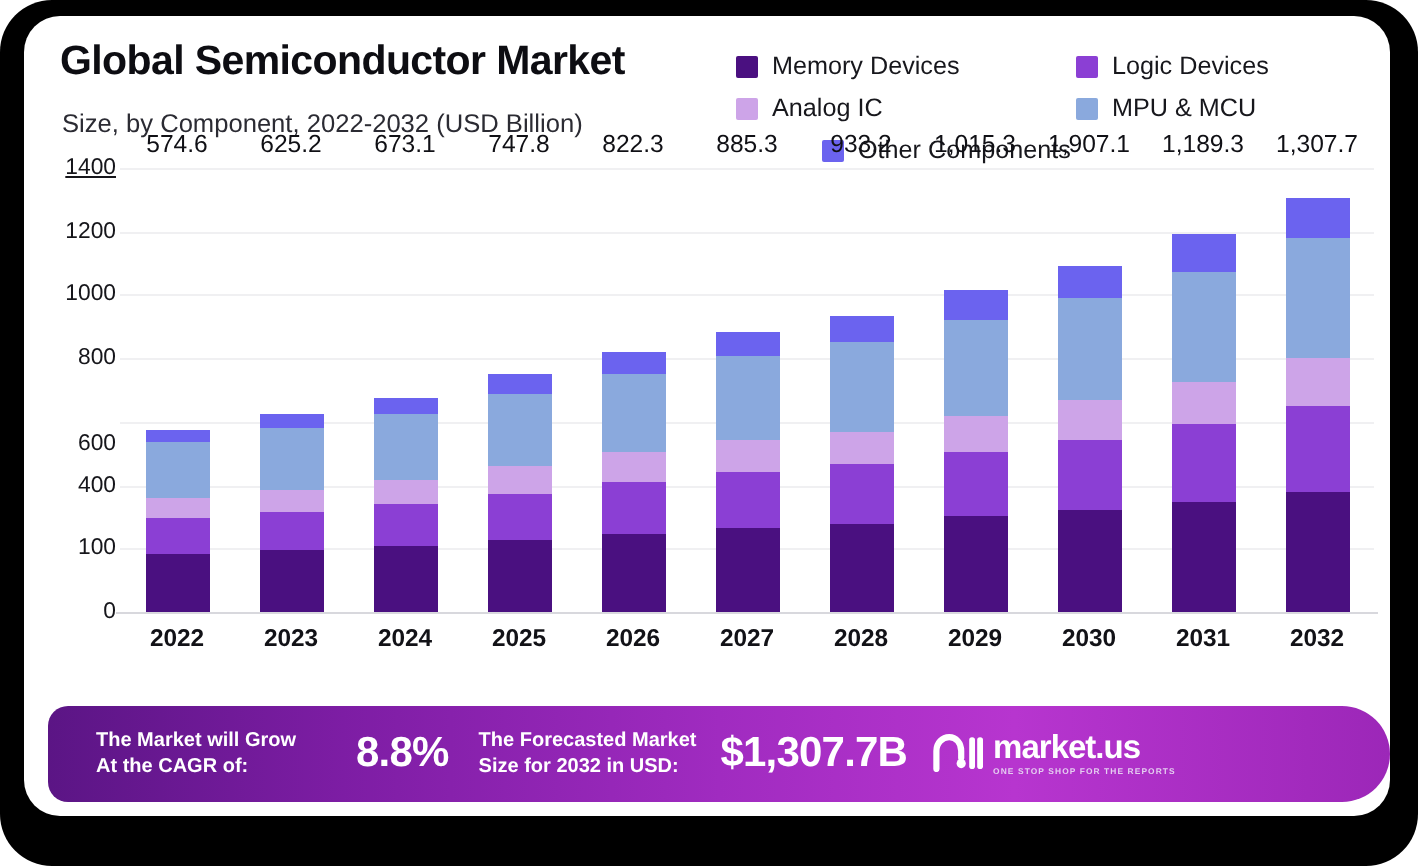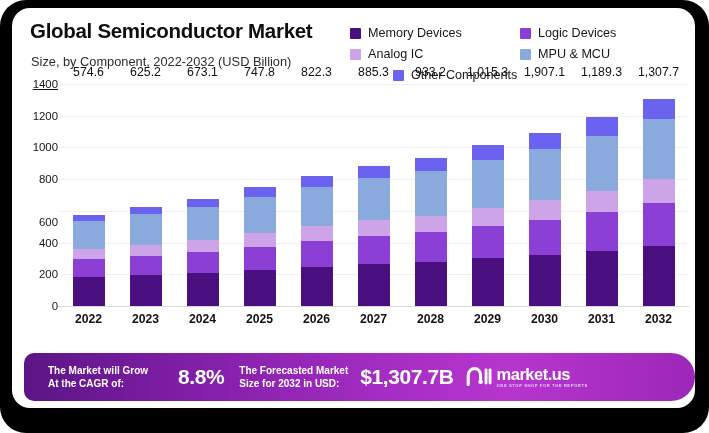--- a/index.html
+++ b/index.html
@@ -32,21 +32,21 @@
     position: absolute; left: 18px; top: 11px;
     font-size: 20.5px; font-weight: 700; color: #0d0d12;
     letter-spacing: -0.3px; white-space: nowrap;
   }
   #subtitle {
     position: absolute; left: 19px; top: 46px;
     font-size: 12.8px; font-weight: 400; color: #2b2b33;
     white-space: nowrap;
   }
   #legend {
-    position: absolute; left: 334px; top: 14px;
+    position: absolute; left: 352px; top: 14px;
     width: 336px; height: 62px;
   }
   .legend-item {
     position: absolute;
     display: flex; align-items: center; gap: 7px;
     font-size: 12.6px; color: #17171c; white-space: nowrap;
   }
   .legend-item .sw {
     width: 11px; height: 11px; flex: 0 0 11px; border-radius: 1px;
   }
@@ -159,21 +159,21 @@
           <div class="legend-item lg-col0 lg-row2">
             <span class="sw" style="background: rgb(107, 99, 239);"></span>
             <span>Other Components</span>
           </div>
         </div>
     </div>
 
     <div id="plot">
       <div id="ylabels">
           <div class="ytick" style="top: 222px;">0</div>
-          <div class="ytick" style="top: 190.286px;">200</div>
+          <div class="ytick" style="top: 190.286px;">100</div>
           <div class="ytick" style="top: 158.571px;">400</div>
           <div class="ytick" style="top: 138px;">600</div>
           <div class="ytick" style="top: 95.1429px;">800</div>
           <div class="ytick" style="top: 63.4286px;">1000</div>
           <div class="ytick" style="top: 31.7143px;">1200</div>
           <div class="ytick" style="top: 0px; text-decoration: underline;">1400</div>
         </div>
       <div id="grid">
           <div class="gridline" style="top: 190.286px;"></div>
           <div class="gridline" style="top: 158.571px;"></div>

